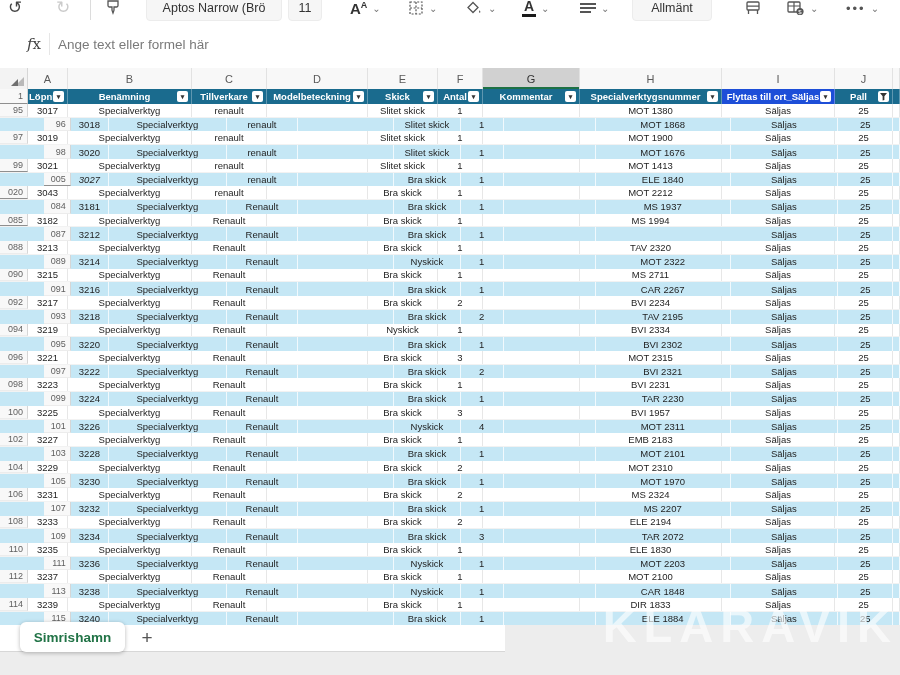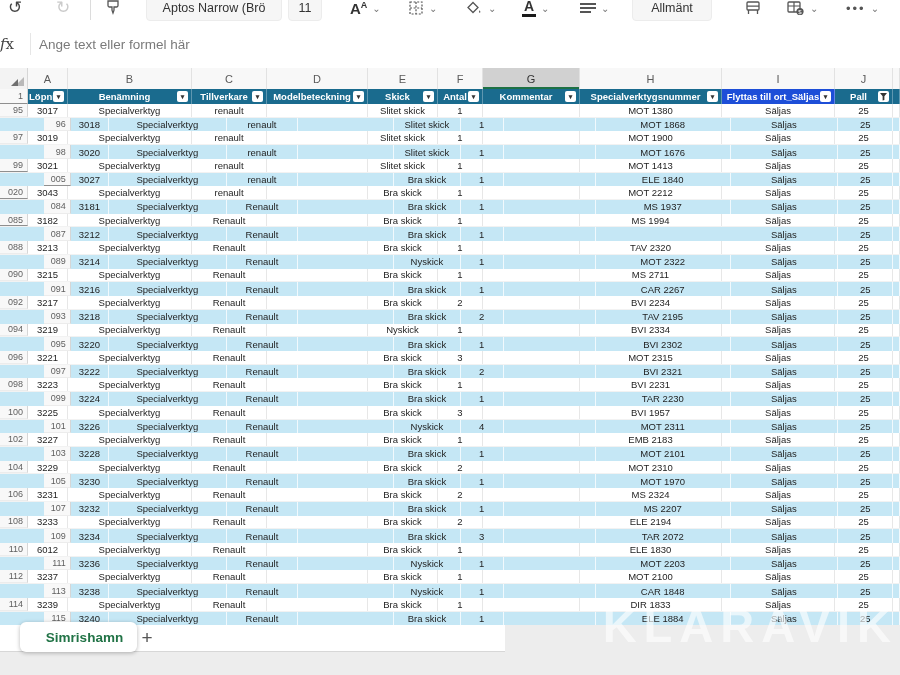--- a/index.html
+++ b/index.html
@@ -18,21 +18,21 @@
         font-size:12.5px;color:#333;box-sizing:border-box;white-space:nowrap;overflow:hidden;}
   .chev{font-size:10px;color:#777;margin-left:5px;}
   .acolor{font-weight:600;font-size:14px;color:#333;display:flex;flex-direction:column;align-items:center;line-height:13px;}
   .acolor .bar{width:14px;height:3px;background:#1A1A1A;margin-top:1px;}
   .alines span{display:block;height:2px;background:#555;margin:2px 0;}
   .dots{font-size:13px;letter-spacing:2px;color:#555;}
 
   
   .fbar{position:absolute;left:0;top:25px;width:900px;height:38px;background:#fff;
         border-bottom:1px solid #E6E6E6;display:flex;align-items:center;}
-  .fx{width:30px;text-align:left;font-size:15px;color:#444;font-family:"DejaVu Serif",serif;}
+  .fx{width:30px;text-align:center;font-size:15px;color:#444;font-family:"DejaVu Serif",serif;padding-left:19px;}
   .fx i{font-style:italic;}
   .fsep{width:1px;height:22px;background:#E6E6E6;}
   .finput{flex:1;border:none;outline:none;font-size:13.5px;color:#222;padding:0 0 0 8px;
           font-family:"Liberation Sans",sans-serif;background:transparent;}
   .finput::placeholder{color:#7A7A7A;}
 
   
   .gridwrap{position:absolute;left:0;top:63px;width:900px;height:562px;background:#fff;}
   .colstrip{position:absolute;left:0;top:5px;height:21px;display:flex;background:#F8F8F8;}
   .colhead{box-sizing:border-box;border-right:1px solid #E2E2E2;display:flex;align-items:center;
@@ -61,21 +61,21 @@
   .dcell{box-sizing:border-box;display:flex;align-items:center;justify-content:center;
          font-size:9.5px;color:#1E1E1E;white-space:nowrap;overflow:hidden;}
   .row.w .dcell{border-right:1px solid #E7E7E7;}
   .row.b .dcell{border-right:1px solid rgba(255,255,255,.75);}
 
   
   .tabbar{position:absolute;left:0;top:625px;width:900px;height:27px;background:#EDEDED;z-index:4;}
   .tabwhite{position:absolute;left:0;top:0;width:505px;height:26px;background:#fff;border-bottom:1px solid #D7D7D7;}
   .sheettab{position:absolute;left:20px;top:-3px;width:105px;height:30px;background:#fff;border-radius:6px;
             box-shadow:0 1px 4px rgba(0,0,0,.28);display:flex;align-items:center;justify-content:center;
-            font-size:13.5px;font-weight:600;color:#217346;z-index:5;padding-left:12px;}
+            font-size:13.5px;font-weight:600;color:#217346;z-index:5;}
   .addtab{position:absolute;left:132px;top:0;width:30px;height:26px;display:flex;align-items:center;
           justify-content:center;font-size:19px;color:#555;font-weight:300;}
 
   
   .wmark{position:absolute;right:2px;top:598px;z-index:6;pointer-events:none;
          font-size:47px;font-weight:800;letter-spacing:7px;color:rgba(255,255,255,0.62);
          font-family:"Liberation Sans",sans-serif;white-space:nowrap;}
 
   svg{display:block;}
 </style>
@@ -309,21 +309,21 @@
           <div class="dcell" style="width: 70px;">Slitet skick</div>
           <div class="dcell" style="width: 45px;">1</div>
           <div class="dcell" style="width: 97px;"></div>
           <div class="dcell" style="width: 142px;">MOT 1413</div>
           <div class="dcell" style="width: 113px;">Säljas</div>
           <div class="dcell" style="width: 58px;">25</div>
           <div class="dcell" style="width: 7px;"></div>
         </div>
         <div class="row b">
           <div class="rowhdr gap">005</div>
-          <div class="dcell" style="width: 40px;">3027</div>
+          <div class="dcell" style="width: 40px; font-style: italic;">3027</div>
           <div class="dcell" style="width: 124px;">Specialverktyg</div>
           <div class="dcell" style="width: 75px;">renault</div>
           <div class="dcell" style="width: 101px;"></div>
           <div class="dcell" style="width: 70px;">Bra skick</div>
           <div class="dcell" style="width: 45px;">1</div>
           <div class="dcell" style="width: 97px;"></div>
           <div class="dcell" style="width: 142px;">ELE 1840</div>
           <div class="dcell" style="width: 113px;">Säljas</div>
           <div class="dcell" style="width: 58px;">25</div>
           <div class="dcell" style="width: 7px;"></div>
@@ -687,21 +687,21 @@
           <div class="dcell" style="width: 70px;">Bra skick</div>
           <div class="dcell" style="width: 45px;">3</div>
           <div class="dcell" style="width: 97px;"></div>
           <div class="dcell" style="width: 142px;">TAR 2072</div>
           <div class="dcell" style="width: 113px;">Säljas</div>
           <div class="dcell" style="width: 58px;">25</div>
           <div class="dcell" style="width: 7px;"></div>
         </div>
         <div class="row w">
           <div class="rowhdr">110</div>
-          <div class="dcell" style="width: 40px;">6012</div>
+          <div class="dcell" style="width: 40px;">3235</div>
           <div class="dcell" style="width: 124px;">Specialverktyg</div>
           <div class="dcell" style="width: 75px;">Renault</div>
           <div class="dcell" style="width: 101px;"></div>
           <div class="dcell" style="width: 70px;">Bra skick</div>
           <div class="dcell" style="width: 45px;">1</div>
           <div class="dcell" style="width: 97px;"></div>
           <div class="dcell" style="width: 142px;">ELE 1830</div>
           <div class="dcell" style="width: 113px;">Säljas</div>
           <div class="dcell" style="width: 58px;">25</div>
           <div class="dcell" style="width: 7px;"></div>

